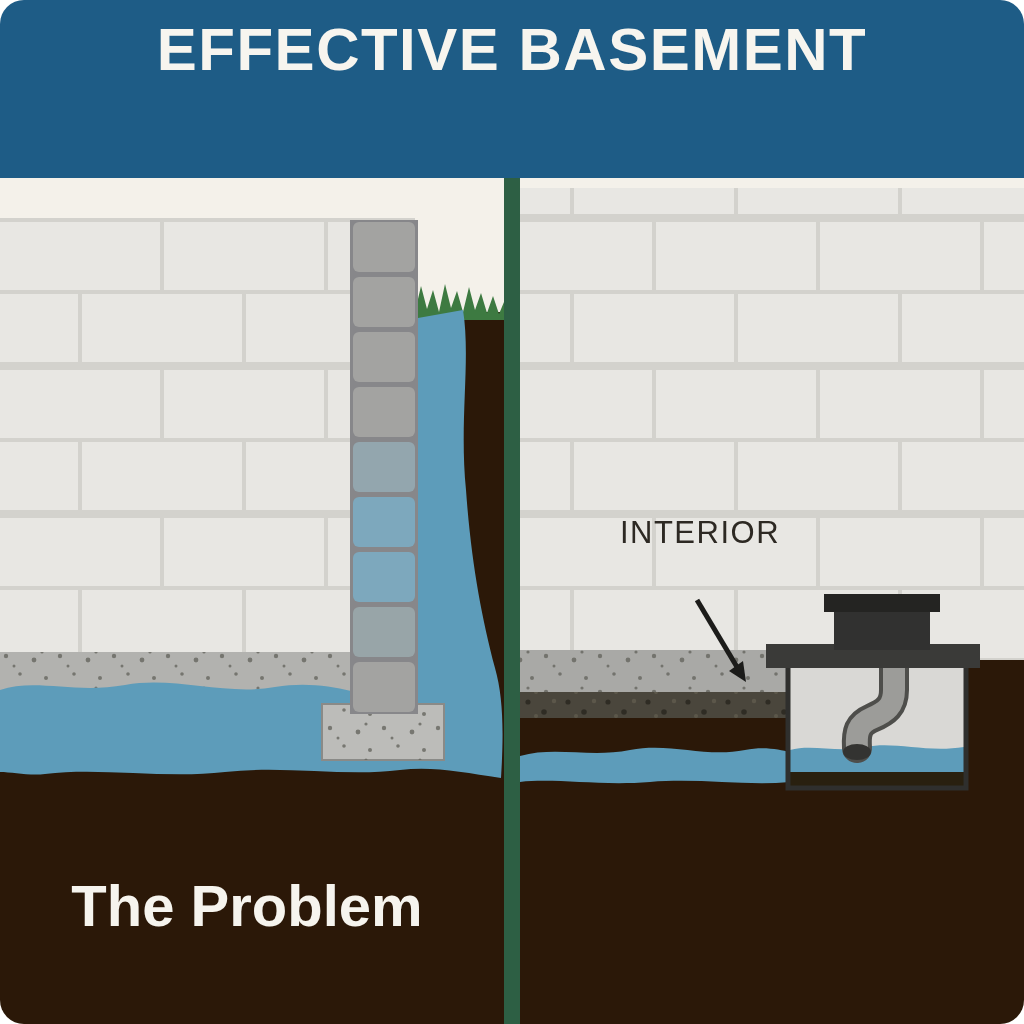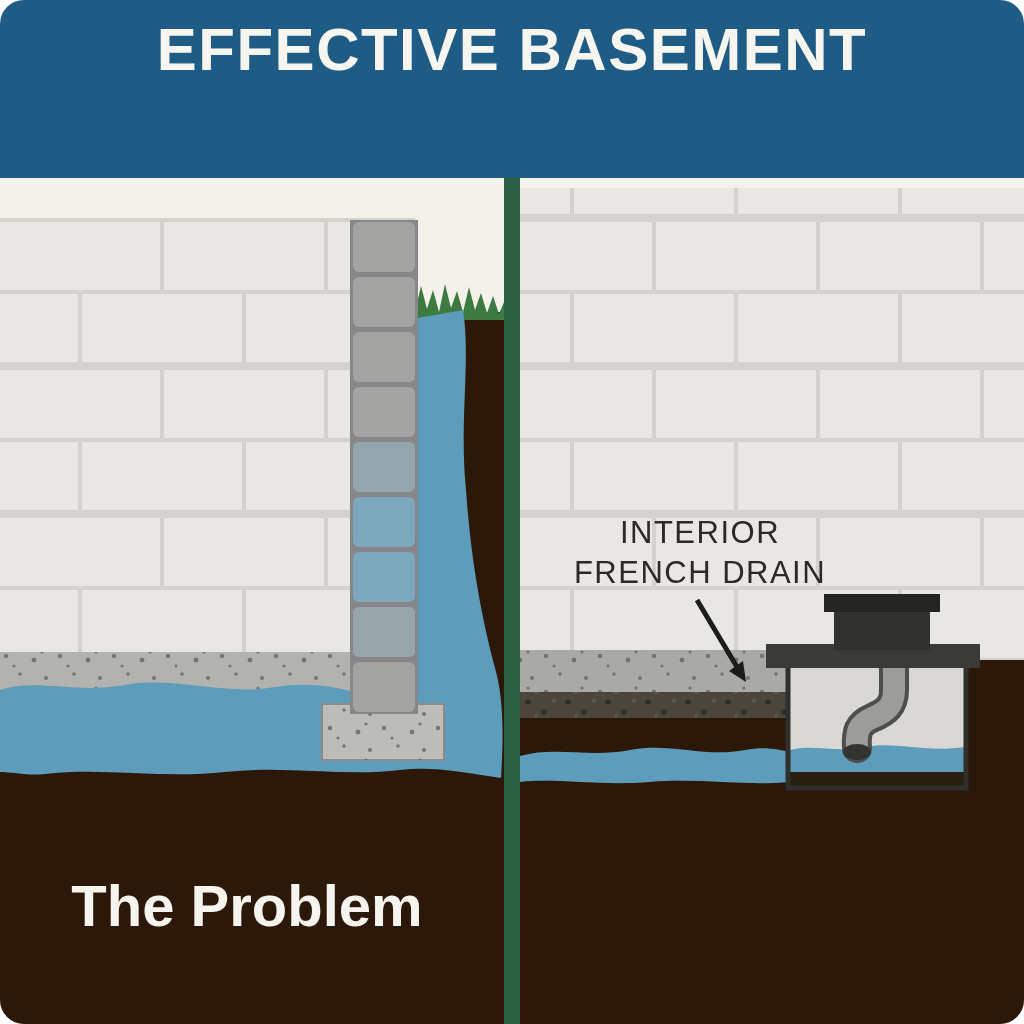--- a/index.html
+++ b/index.html
@@ -155,18 +155,17 @@
 
     <rect x="504" y="178" width="16" height="846" fill="#2d5f44"></rect>
   </svg>
 
   <div class="txt header-title">
     <div>EFFECTIVE BASEMENT</div>
   </div>
 
   <div class="txt annotation">
     <div>INTERIOR</div>
-    <div>FRENCH DRAIN</div>
   </div>
 
   <div class="txt panel-label left">The Problem</div>
 
 </div>
 
 </body></html>

